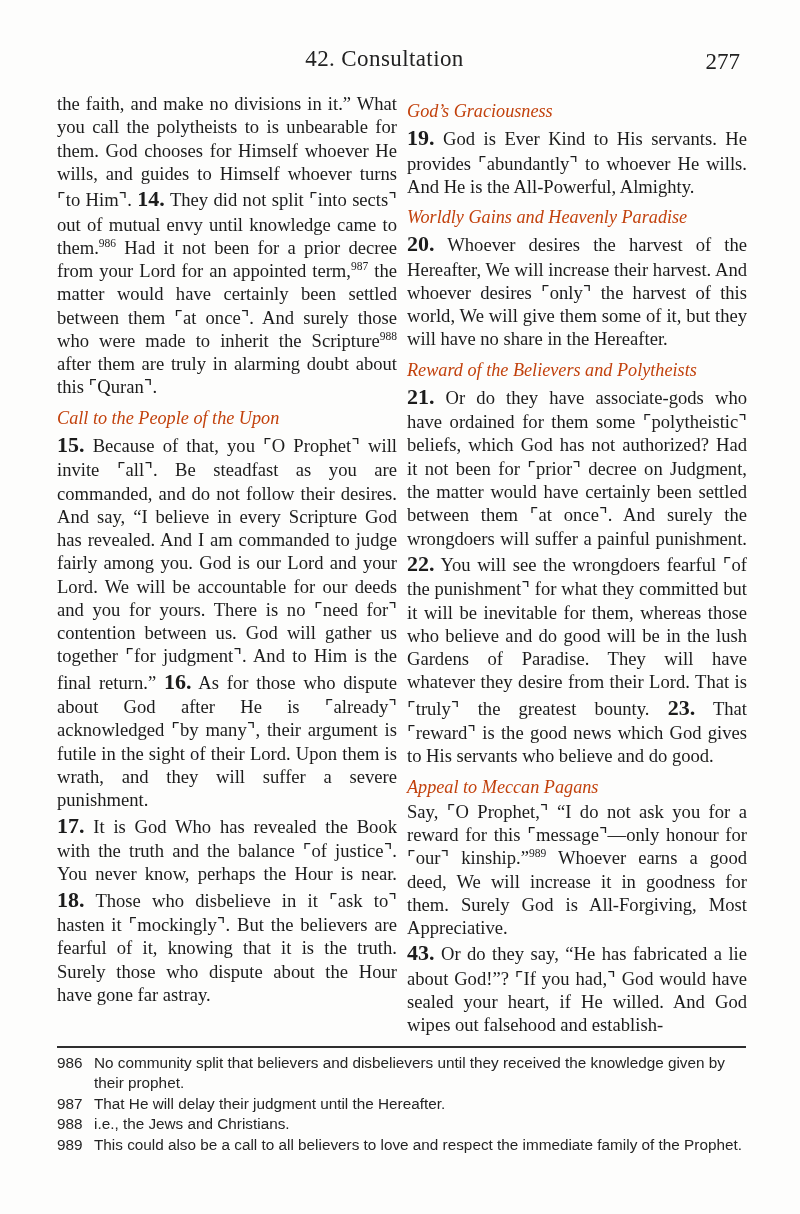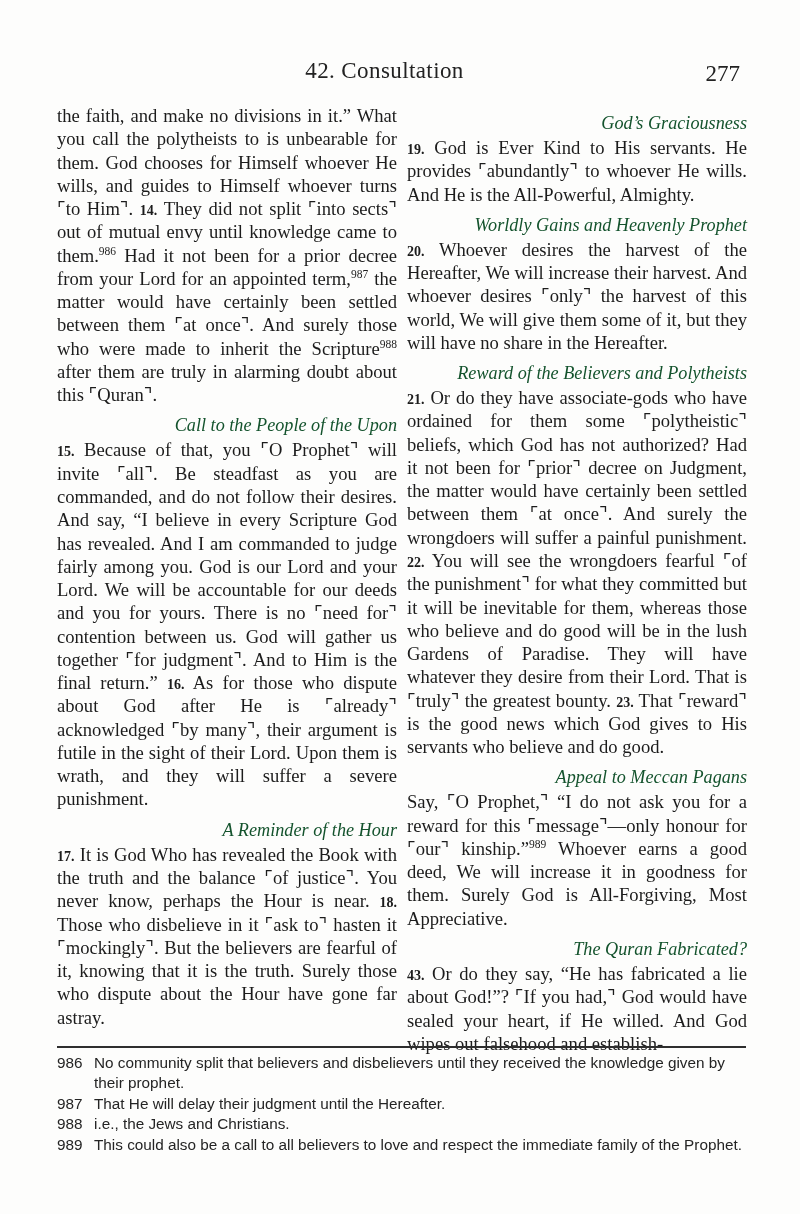--- a/index.html
+++ b/index.html
@@ -2,21 +2,21 @@
 <html><head>
 <meta charset="utf-8">
 <style>
   html,body{margin:0;padding:0;background:#ffffff;}
   .page{
     position:relative;
     width:800px;height:1214px;
     box-sizing:border-box;
     background:#fdfdfc;
     color:#1c1c1c;
-    padding:58px 48px 0 57px;
+    padding:46px 48px 0 57px;
     overflow:hidden;
     font-family:"Liberation Serif", serif;
   }
   .header{position:relative;height:40px;}
   .chapter-title{
     text-align:center;
     font-size:23px;
     letter-spacing:.4px;
     margin-right:40px;
     color:#222;
@@ -38,26 +38,26 @@
   .para{
     margin:0;
     font-size:18.6px;
     line-height:1.252;
     text-align:justify;
     text-justify:inter-word;
     hyphens:none;
   }
   .sect-heading{
     font-style:italic;
-    text-align:right;
+    text-align:left;
     font-size:18.2px;
     margin:9px 0 2px 0;
-    color:#14532d;
+    color:#c2410c;
   }
-  .vnum{font-weight:bold;font-size:14px;}
+  .vnum{font-weight:bold;font-size:22px;}
   .fnref{
     vertical-align:super;
     font-size:11.5px;
     line-height:0;
   }
   .footnotes{
     position:absolute;
     left:57px;right:54px;
     top:1046px;
   }
@@ -84,33 +84,31 @@
   <div class="header">
     <div class="chapter-title">42.  Consultation</div>
     <div class="page-number">277</div>
   </div>
 
   <div class="columns">
     <div class="column">
         <p class="para"><span>the faith, and make no divisions in it.” What you call the polytheists to is unbearable for them. God chooses for Himself whoever He wills, and guides to Himself whoever turns ⌜to Him⌝. </span><span class="vnum">14.</span><span>  They did not split ⌜into sects⌝ out of mutual envy until knowledge came to them.</span><span class="fnref">986</span><span> Had it not been for a prior decree from your Lord for an appointed term,</span><span class="fnref">987</span><span> the matter would have certainly been settled between them ⌜at once⌝. And surely those who were made to inherit the Scripture</span><span class="fnref">988</span><span> after them are truly in alarming doubt about this ⌜Quran⌝.</span></p>
         <div class="sect-heading">Call to  the People of the Upon</div>
         <p class="para"><span class="vnum">15.</span><span>  Because of that, you ⌜O Prophet⌝ will invite ⌜all⌝. Be steadfast as you are commanded, and do not follow their desires. And say, “I believe in every Scripture God has revealed. And I am commanded to judge fairly among you. God is our Lord and your Lord. We will be accountable for our deeds and you for yours. There is no ⌜need for⌝ contention between us. God will gather us together ⌜for judgment⌝. And to Him is the final return.” </span><span class="vnum">16.</span><span>  As for those who dispute about God after He is ⌜already⌝ acknowledged ⌜by many⌝, their argument is futile in the sight of their Lord. Upon them is wrath, and they will suffer a severe punishment.</span></p>
-        <div class="sect-heading">A Reminder of the Hour</div>
         <p class="para"><span class="vnum">17.</span><span>  It is God Who has revealed the Book with the truth and the balance ⌜of justice⌝. You never know, perhaps the Hour is near. </span><span class="vnum">18.</span><span>  Those who disbelieve in it ⌜ask to⌝ hasten it ⌜mockingly⌝. But the believers are fearful of it, knowing that it is the truth. Surely those who dispute about the Hour have gone far astray.</span></p>
       </div>
     <div class="column">
         <div class="sect-heading">God’s Graciousness</div>
         <p class="para"><span class="vnum">19.</span><span>  God is Ever Kind to His servants. He provides ⌜abundantly⌝ to whoever He wills. And He is the All-Powerful, Almighty.</span></p>
-        <div class="sect-heading">Worldly Gains and Heavenly Prophet</div>
+        <div class="sect-heading">Worldly Gains and Heavenly Paradise</div>
         <p class="para"><span class="vnum">20.</span><span>  Whoever desires the harvest of the Hereafter, We will increase their harvest. And whoever desires ⌜only⌝ the harvest of this world, We will give them some of it, but they will have no share in the Hereafter.</span></p>
         <div class="sect-heading">Reward of the Believers and Polytheists</div>
         <p class="para"><span class="vnum">21.</span><span>  Or do they have associate-gods who have ordained for them some ⌜polytheistic⌝ beliefs, which God has not authorized? Had it not been for ⌜prior⌝ decree on Judgment, the matter would have certainly been settled between them ⌜at once⌝. And surely the wrongdoers will suffer a painful punishment. </span><span class="vnum">22.</span><span>  You will see the wrongdoers fearful ⌜of the punishment⌝ for what they committed but it will be inevitable for them, whereas those who believe and do good will be in the lush Gardens of Paradise. They will have whatever they desire from their Lord. That is ⌜truly⌝ the greatest bounty. </span><span class="vnum">23.</span><span>  That ⌜reward⌝ is the good news which God gives to His servants who believe and do good.</span></p>
         <div class="sect-heading">Appeal  to Meccan Pagans</div>
         <p class="para"><span>Say, ⌜O Prophet,⌝ “I do not ask you for a reward for this ⌜message⌝—only honour for ⌜our⌝ kinship.”</span><span class="fnref">989</span><span> Whoever earns a good deed, We will increase it in goodness for them. Surely God is All-Forgiving, Most Appreciative.</span></p>
-        <div class="sect-heading">The Quran Fabricated?</div>
         <p class="para"><span class="vnum">43.</span><span>  Or do they say, “He has fabricated a lie about God!”? ⌜If you had,⌝ God would have sealed your heart, if He willed. And God wipes out falsehood and establish-</span></p>
       </div>
   </div>
 
   <div class="footnotes">
     <hr class="footnote-rule">
     <div id="footnote-list">
         <div class="footnote">
           <span class="fn-num">986</span>
           <span class="fn-text">No community split that believers and disbelievers until they received the knowledge given by their prophet.</span>

